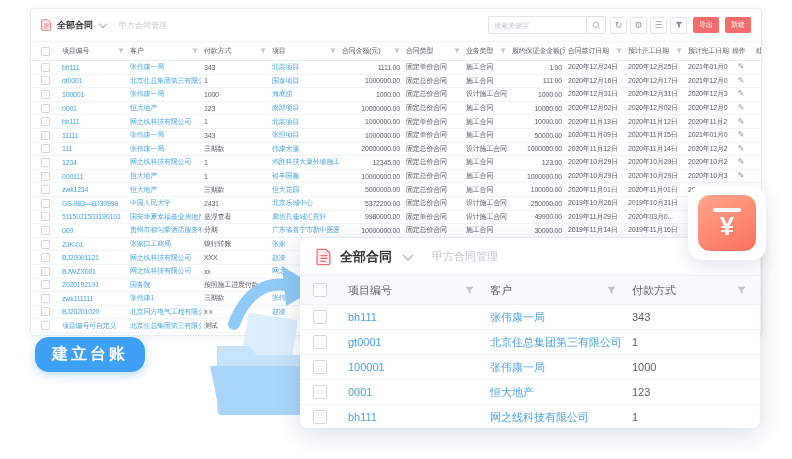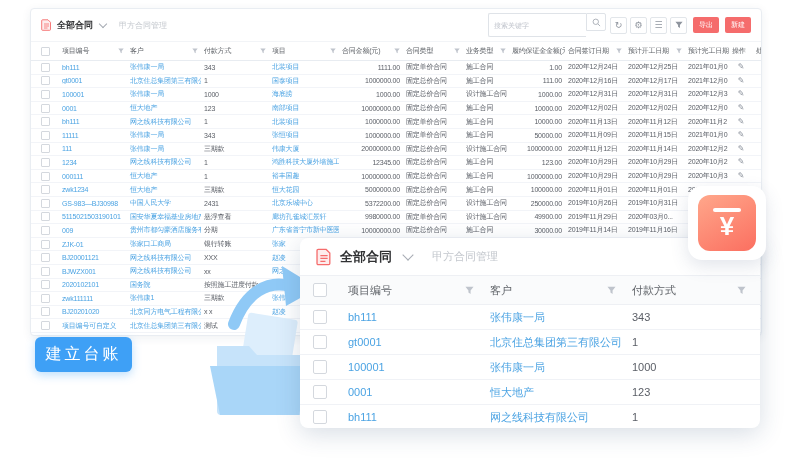--- a/index.html
+++ b/index.html
@@ -13,21 +13,21 @@
     border:1px solid #e9edf2;border-radius:4px;box-shadow:0 2px 10px rgba(30,60,90,.07);
     overflow:hidden;z-index:1;
   }
   .toolbar{height:32px;display:flex;align-items:center;padding:0 10px;gap:5px;}
   .m-title{font-size:9px;font-weight:bold;color:#303133;}
   .chev{width:5px;height:5px;border-right:1px solid #a6abb3;border-bottom:1px solid #a6abb3;
     transform:rotate(45deg);margin:0 2px 3px 2px;}
   .m-sub{font-size:8px;color:#c3c7cd;margin-left:6px;}
   .tb-right{margin-left:auto;display:flex;align-items:center;gap:4px;}
   .search-wrap{display:flex;}
-  .search-input{width:98px;height:24px;border:1px solid #dfe3e8;border-right:none;
+  .search-input{width:98px;height:18px;border:1px solid #dfe3e8;border-right:none;
     border-radius:2px 0 0 2px;font-size:7px;padding:0 5px;color:#606266;outline:none;
     box-sizing:border-box;font-family:inherit;background:#fff;}
   .search-input::placeholder{color:#c0c4cc;}
   .search-btn{width:20px;height:18px;border:1px solid #dfe3e8;border-radius:0 2px 2px 0;
     display:flex;align-items:center;justify-content:center;background:#fff;box-sizing:border-box;}
   .icon-btn{width:17px;height:17px;border:1px solid #e2e6ea;border-radius:2px;display:flex;
     align-items:center;justify-content:center;font-size:9px;line-height:1;color:#8f959e;
     background:#fff;box-sizing:border-box;}
   .red-btn{height:16px;padding:0 6px;background:#f56c6c;color:#fff;font-size:7px;
     display:flex;align-items:center;border-radius:2px;margin-left:2px;}
@@ -64,22 +64,22 @@
     border-top:1px solid #eef0f4;border-bottom:1px solid #eef0f4;}
   .o-row{display:flex;height:25px;align-items:center;border-bottom:1px solid #f0f2f6;box-sizing:border-box;}
   .o-cell{box-sizing:border-box;padding:0 8px;display:flex;align-items:center;font-size:11px;
     color:#5a5e66;overflow:hidden;white-space:nowrap;flex:none;}
   .oc-chk{width:40px;justify-content:center;}
   .oc0{width:142px}.oc1{width:142px}.oc2{width:130px}
   .o-hcell{justify-content:space-between;color:#5f6368;}
   .o-link{color:#4ba3e3;}
   .o-checkbox{width:12px;height:12px;border:1px solid #d4d8de;border-radius:2px;background:#fff;display:block;}
   
-  .badge{position:absolute;left:35px;top:337px;width:97px;height:35px;background:#3ea0f6;
-    border-radius:6px;color:#fff;font-size:16px;font-weight:normal;display:flex;align-items:center;
+  .badge{position:absolute;left:35px;top:337px;width:110px;height:35px;background:#3ea0f6;
+    border-radius:14px;color:#fff;font-size:16px;font-weight:bold;display:flex;align-items:center;
     justify-content:center;letter-spacing:3px;z-index:4;box-shadow:0 3px 10px rgba(62,160,246,.35);}
   .yuan-card{position:absolute;left:688px;top:186px;width:78px;height:74px;background:#fff;
     border-radius:14px;box-shadow:0 6px 18px rgba(60,80,120,.15);display:flex;align-items:center;
     justify-content:center;z-index:5;}
   .yuan-inner{width:58px;height:56px;border-radius:12px;
     background:linear-gradient(150deg,#ffa78b 0%,#fb6f60 100%);
     display:flex;flex-direction:column;align-items:center;justify-content:center;}
   .yuan-bar{width:28px;height:4px;background:#fff;border-radius:2px;margin-bottom:1px;}
   .yuan-sym{color:#fff;font-size:26px;font-weight:bold;line-height:1;}
 </style>

